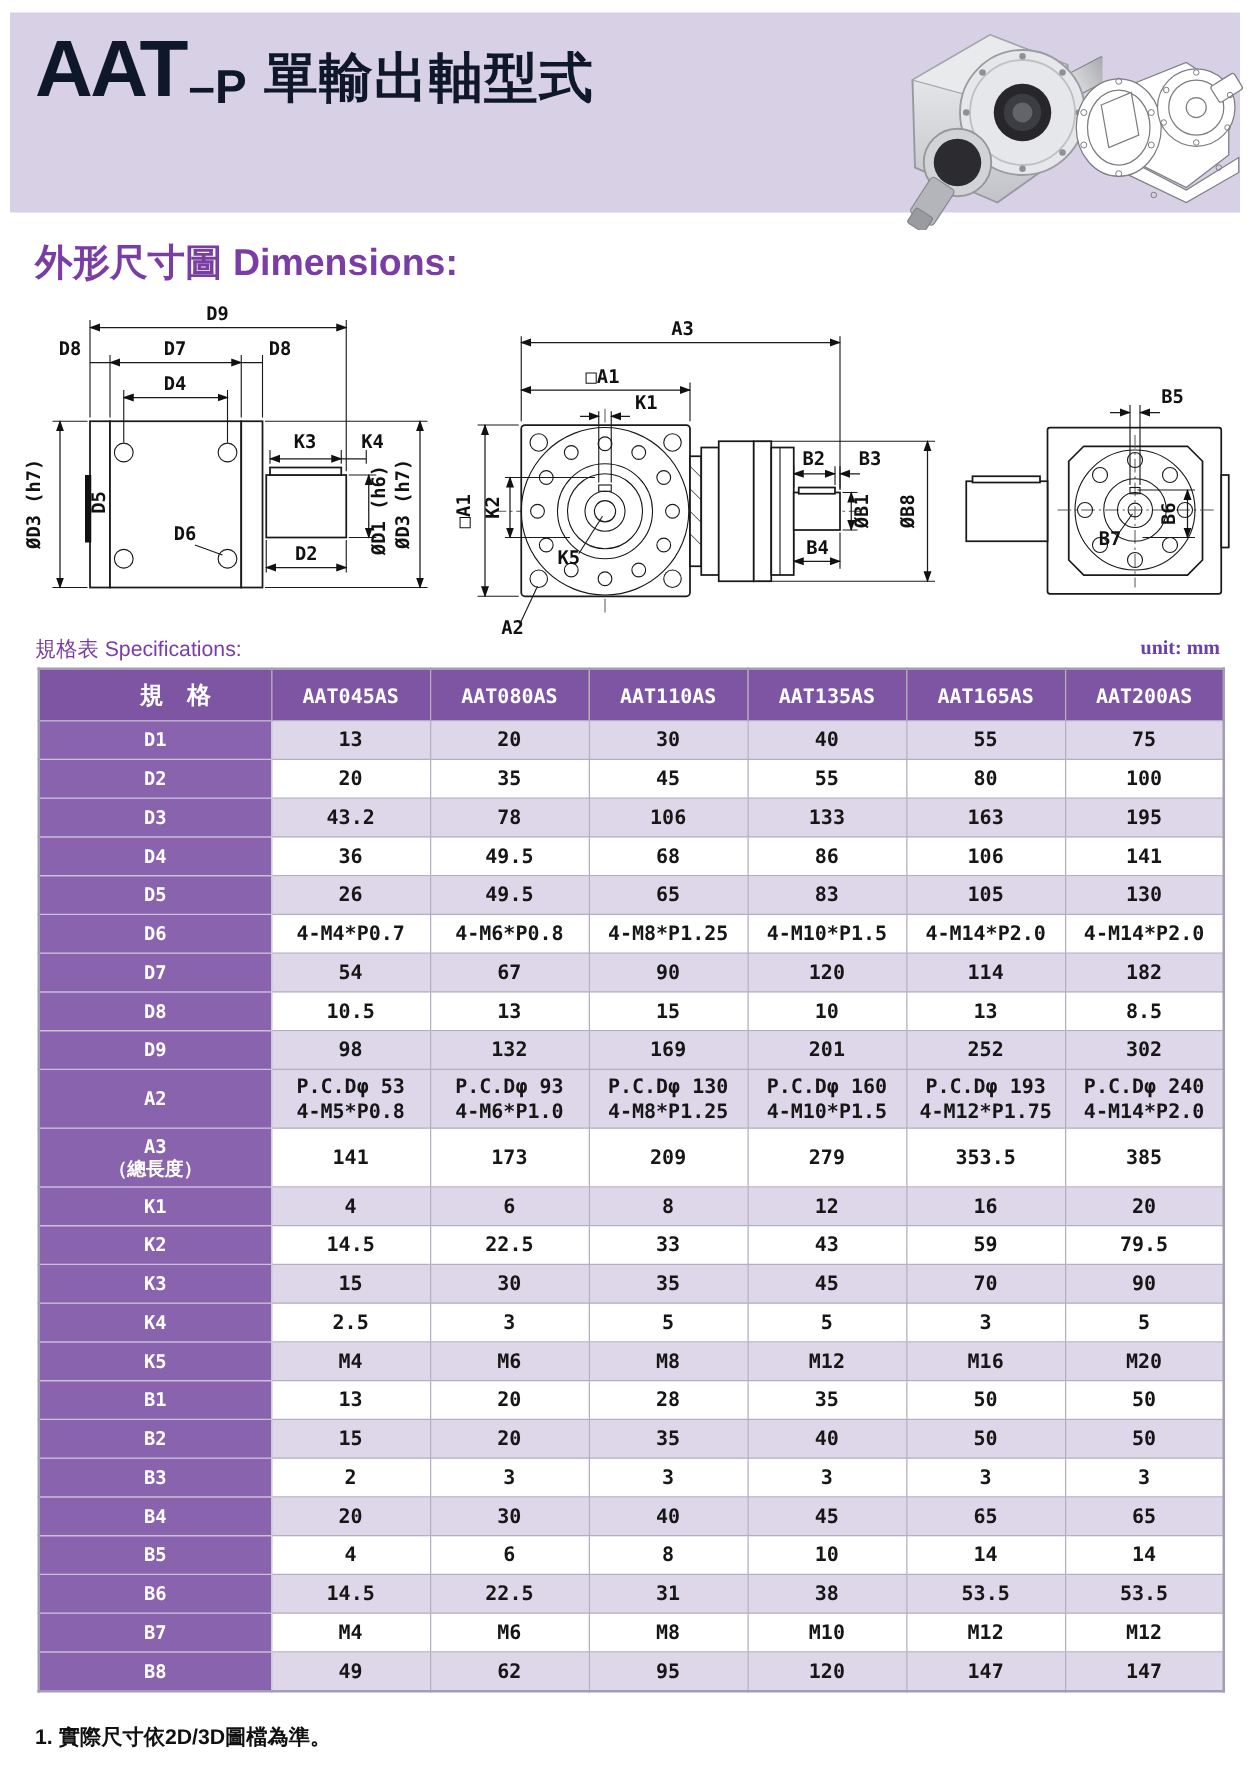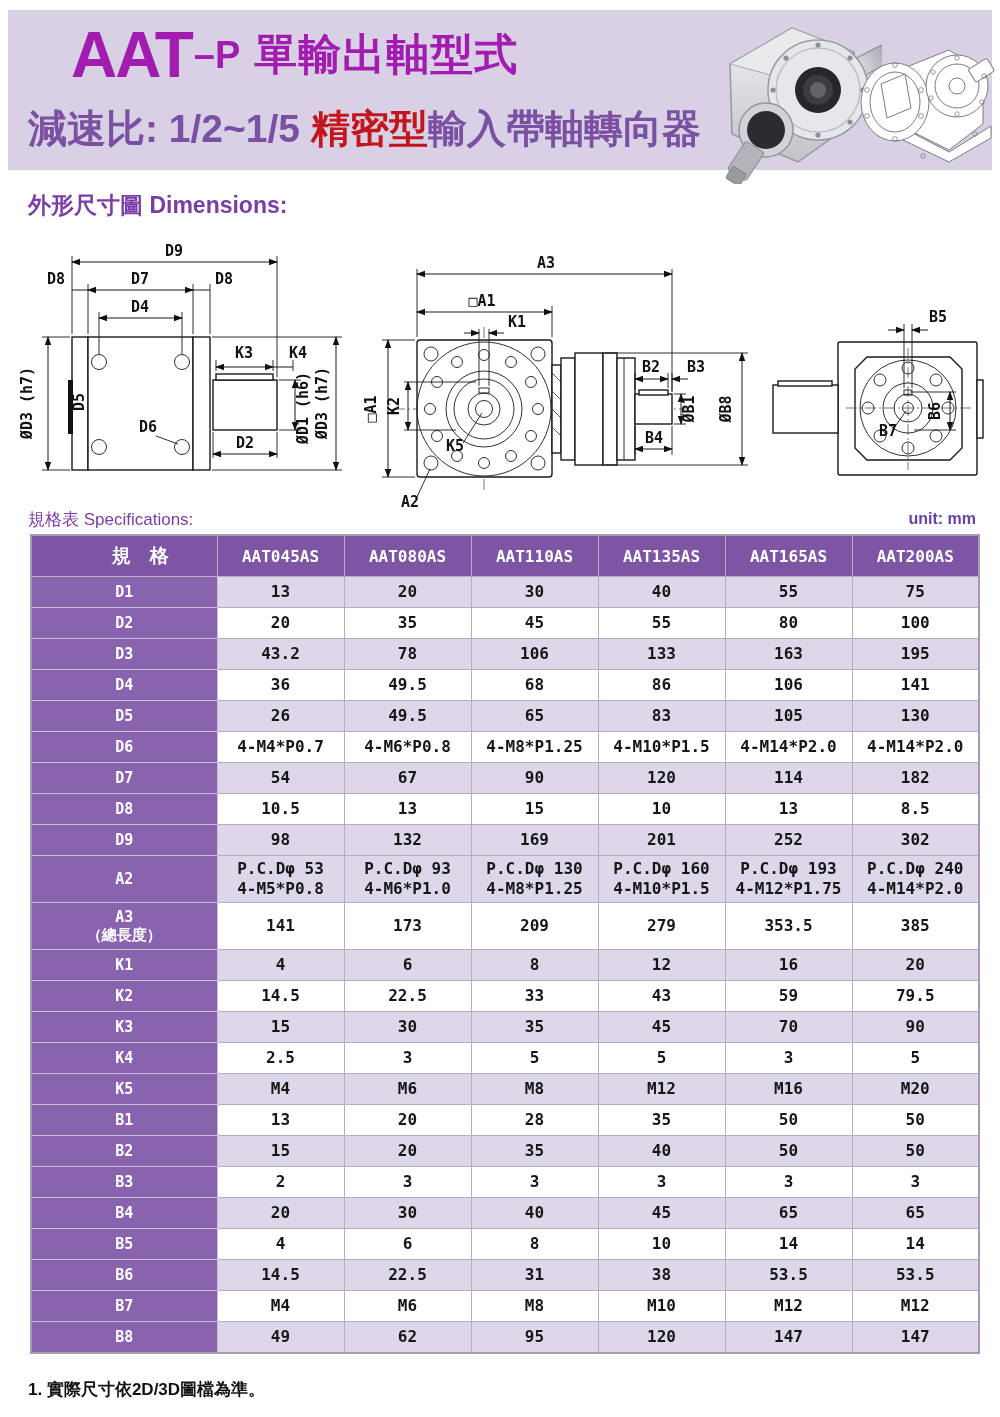--- a/index.html
+++ b/index.html
@@ -1,33 +1,33 @@
 <!DOCTYPE html>
 <html><head>
 <meta charset="utf-8">
 <style>
   html,body{margin:0;padding:0;background:#fff;}
   body{width:1000px;height:1417px;position:relative;font-family:"Liberation Sans",sans-serif;overflow:hidden;}
   .page{position:absolute;inset:0;}
 
   
   .banner{position:absolute;left:8px;top:10px;width:984px;height:160px;background:#d8d0e4;}
-  .title-line{position:absolute;left:20px;top:8px;display:flex;align-items:center;color:#a21caf;white-space:nowrap;margin-left:43px;}
+  .title-line{position:absolute;left:20px;top:8px;display:flex;align-items:flex-end;color:#0f172a;white-space:nowrap;}
   .brand{font-size:64px;font-weight:bold;letter-spacing:-2px;}
   .brand-suffix{font-size:38px;font-weight:bold;margin-left:2px;}
   .title-cjk{font-size:43px;font-weight:bold;margin-left:14px;letter-spacing:1px;}
   .subtitle-line{position:absolute;left:20px;top:92px;font-size:39px;font-weight:bold;color:#7b4fa2;white-space:nowrap;}
   .subtitle-line .red{color:#c3161c;}
   .photo-svg{position:absolute;left:692px;top:2px;}
   .wire-svg{position:absolute;left:845px;top:22px;}
 
   
-  .dim-heading{position:absolute;left:28px;top:190px;font-size:23px;font-weight:bold;color:#7a3da6;text-align:center;}
+  .dim-heading{position:absolute;left:28px;top:190px;font-size:30px;font-weight:bold;color:#7a3da6;text-align:center;}
   .specs-heading{position:absolute;left:28px;top:508px;font-size:17px;font-weight:normal;color:#7a3da6;}
-  .unit-label{position:absolute;right:24px;top:510px;font-size:16px;font-weight:bold;color:#6a41a4;}
+  .unit-label{position:absolute;right:24px;top:510px;font-size:16px;font-weight:bold;color:#6a41a4;font-family:Liberation Serif, serif;}
 
   
   .drawing{position:absolute;}
   .d1{left:18px;top:240px;}
   .d2{left:358px;top:243px;}
   .d3{left:742px;top:288px;}
   .out{stroke:#1a1a1a;stroke-width:1.4;fill:#fff;}
   .thin{stroke:#1a1a1a;stroke-width:0.9;fill:none;}
   .dim{stroke:#1a1a1a;stroke-width:1;fill:none;}
   .cl{stroke:#555;stroke-width:0.8;fill:none;stroke-dasharray:11 3 2 3;}
@@ -52,25 +52,20 @@
 </head>
 <body>
 
 <div class="page">
 
   <div class="banner">
     <div class="title-line">
       <span class="brand">AAT</span>
       <span class="brand-suffix">–P</span>
       <span class="title-cjk">單輸出軸型式</span>
-    </div>
-    <div class="subtitle-line">
-      <span>減速比: 1/2~1/5</span>
-      <span> </span>
-      <span class="red">精密型</span><span>輸入帶軸轉向器</span>
     </div>
 
     <svg class="photo-svg" width="182" height="172" viewBox="0 0 182 172">
       <defs>
         <linearGradient id="pg1" x1="0" y1="0" x2="0" y2="1">
           <stop offset="0" stop-color="#f0f1f3"></stop>
             <stop offset="1" stop-color="#c2c3c8"></stop>
         </linearGradient>
         <linearGradient id="pg2" x1="0" y1="0" x2="1" y2="0">
           <stop offset="0" stop-color="#e2e3e6"></stop>

